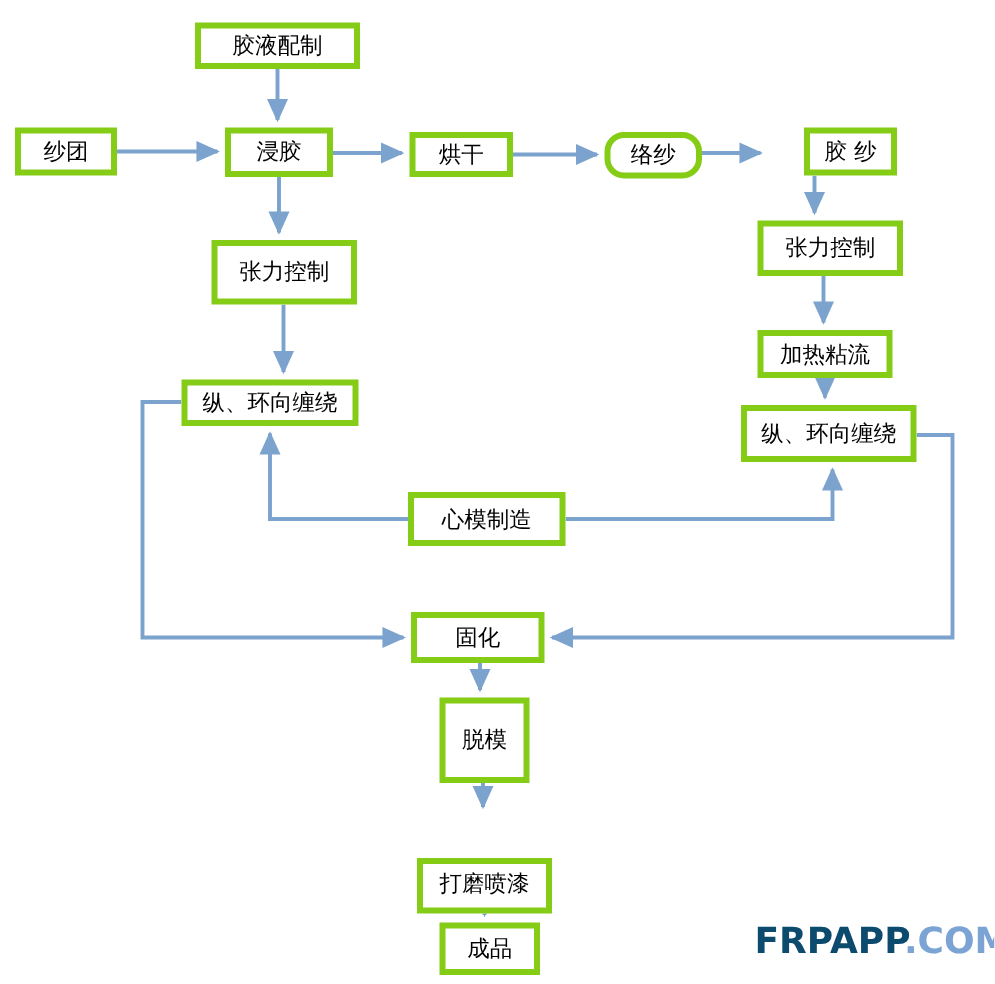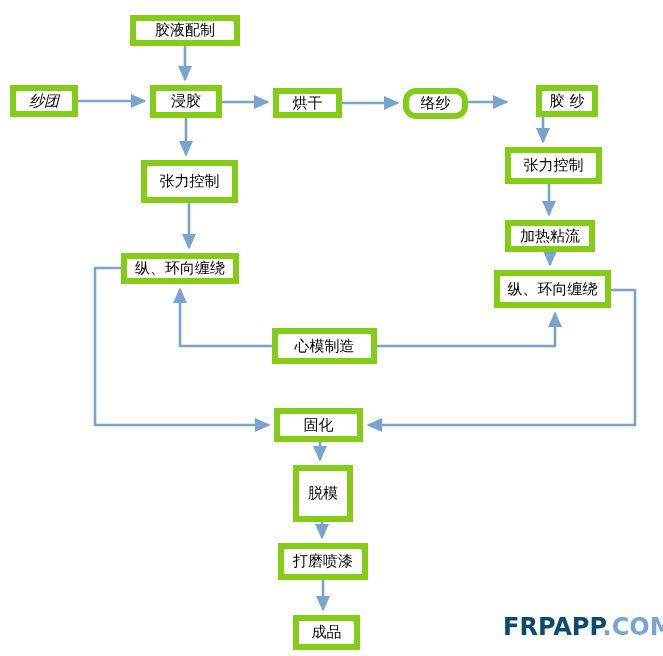--- a/index.html
+++ b/index.html
@@ -1,21 +1,21 @@
 <!DOCTYPE html>
 <html><head>
 <meta charset="utf-8">
 <style>
   html,body{margin:0;padding:0;background:#ffffff;}
   body{font-family:"DejaVu Sans","Liberation Sans",sans-serif;}
   #canvas{position:relative;width:663px;height:656px;background:#ffffff;overflow:hidden;}
   .node{
     position:absolute;
     box-sizing:border-box;
-    border:6px solid #84cc16;
+    border:4px solid #84cc16;
     background:#ffffff;
     display:flex;
     align-items:center;
     justify-content:center;
     font-size:15px;
     color:#000000;
     line-height:1;
     white-space:pre;
     z-index:3;
   }
@@ -58,31 +58,31 @@
       <path d="M377,346 L555,346 L555,313"></path>
       <path d="M121,268 L95,268 L95,425 L269,425"></path>
       <path d="M611,290 L635,290 L635,425 L368,425"></path>
       <path d="M320,442 L320,460"></path>
       <path d="M322,507 L322,538"></path>
       <path d="M323,580 L323,610"></path>
     </g>
   </svg>
 
   <div class="node" style="left:130px;top:15px;width:110px;height:31px;">胶液配制</div>
-  <div class="node" style="left:10px;top:85px;width:68px;height:32px;font-style:italic;">纱团</div>
+  <div class="node" style="left:10px;top:85px;width:68px;height:32px;">纱团</div>
   <div class="node" style="left:150px;top:85px;width:72px;height:33px;">浸胶</div>
   <div class="node" style="left:273px;top:88px;width:69px;height:30px;">烘干</div>
   <div class="node" style="left:403px;top:88px;width:65px;height:31px;border-radius:13px;">络纱</div>
   <div class="node" style="left:536px;top:85px;width:62px;height:32px;">胶 纱</div>
   <div class="node" style="left:141px;top:160px;width:97px;height:43px;">张力控制</div>
   <div class="node" style="left:505px;top:147px;width:97px;height:37px;">张力控制</div>
   <div class="node" style="left:505px;top:220px;width:90px;height:32px;">加热粘流</div>
   <div class="node" style="left:121px;top:253px;width:118px;height:31px;">纵、环向缠绕</div>
   <div class="node" style="left:494px;top:270px;width:117px;height:38px;">纵、环向缠绕</div>
   <div class="node" style="left:272px;top:328px;width:105px;height:36px;">心模制造</div>
   <div class="node" style="left:274px;top:408px;width:89px;height:34px;">固化</div>
   <div class="node" style="left:293px;top:465px;width:60px;height:57px;">脱模</div>
-  <div class="node" style="left:278px;top:543px;width:90px;height:37px;font-family:Liberation Serif, serif;">打磨喷漆</div>
+  <div class="node" style="left:278px;top:572px;width:90px;height:37px;font-family:Liberation Serif, serif;">打磨喷漆</div>
   <div class="node" style="left:293px;top:615px;width:67px;height:35px;">成品</div>
 
   <div id="watermark"><span class="wm-green">FRPAPP</span><span class="wm-blue">.COM</span></div>
 
 </div>
 
 </body></html>

